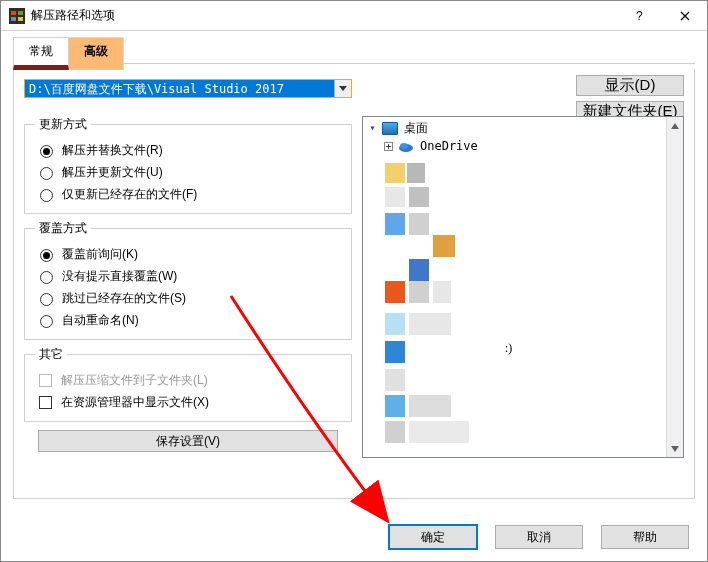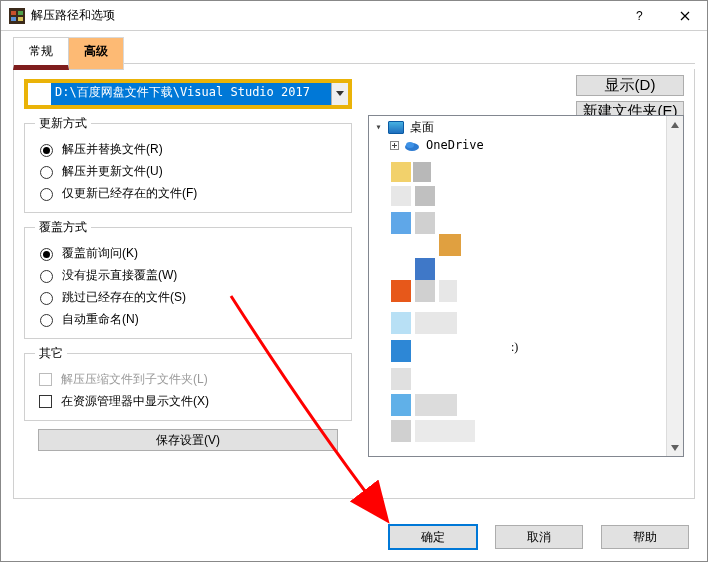--- a/index.html
+++ b/index.html
@@ -15,27 +15,27 @@
   .tabs { display: flex; position: relative; z-index: 2; }
   .tab { padding: 5px 15px 5px 15px; border: 1px solid #d0d0d0; border-bottom: none; background: #fff; margin-right: -1px; cursor: pointer; }
   .tab.active { border-bottom: 5px solid #7f1d1d; position: relative; }
   .tab.inactive { background: #fdba74; border-color: #d9d9d9; border-bottom: 1px solid #d0d0d0; font-weight: bold; }
   .tabs-under { position: absolute; left: 0; right: 0; top: 26px; border-top: 1px solid #d0d0d0; z-index: 1; }
 
   .tab-page { border: 1px solid #d0d0d0; border-top: none; margin-top: -1px; padding: 10px; height: 430px; position: relative; }
 
   .dest-label { margin: 2px 0 4px 0; }
   .dest-row { display: flex; align-items: center; gap: 10px; }
-  .combo { position: relative; width: 328px; height: 30px; border: 4px solid #eab308; background: #fff; display: flex; padding-left: 23px; }
+  .combo { position: relative; width: 328px; height: 19px; border: 1px solid #eab308; background: #fff; display: flex; }
   .combo .combo-text { flex: 1; font-family: SimSun, monospace; font-size: 12px; line-height: 19px; padding: 0 4px; background: #0078d7; color: #fff; white-space: nowrap; overflow: hidden; }
   .combo .combo-btn { width: 17px; border-left: 1px solid #b0b0b0; background: #efefef; display: flex; align-items: center; justify-content: center; }
   .right-btns { position: absolute; right: 10px; top: 6px; display: flex; flex-direction: column; gap: 5px; }
   .btn { width: 108px; height: 21px; border: 1px solid #adadad; background: #e1e1e1; font-size: 15px; display: flex; align-items: center; justify-content: center; cursor: pointer; }
 
-  .cols { display: flex; margin-top: 6px; gap: 16px; }
+  .cols { display: flex; margin-top: 18px; gap: 10px; }
   .leftcol { width: 328px; }
   .rightcol { flex: 1; }
 
   fieldset.group { border: 1px solid #d0d0d0; margin: 0 0 6px 0; padding: 6px 10px 8px 10px; }
   fieldset.group legend { padding: 0 4px; font-size: 12px; }
   .opt { display: flex; align-items: center; gap: 6px; height: 22px; font-size: 12px; }
   .opt.disabled { color: #9a9a9a; }
   .radio { -webkit-appearance: none; appearance: none; width: 13px; height: 13px; border-radius: 50%; border: 1px solid #333; position: relative; }
   .radio:checked::after { content: ''; width: 7px; height: 7px; border-radius: 50%; background: #000; position: absolute; top: 2px; left: 2px; }
   .checkbox { -webkit-appearance: none; appearance: none; width: 13px; height: 13px; border: 1px solid #333; }

